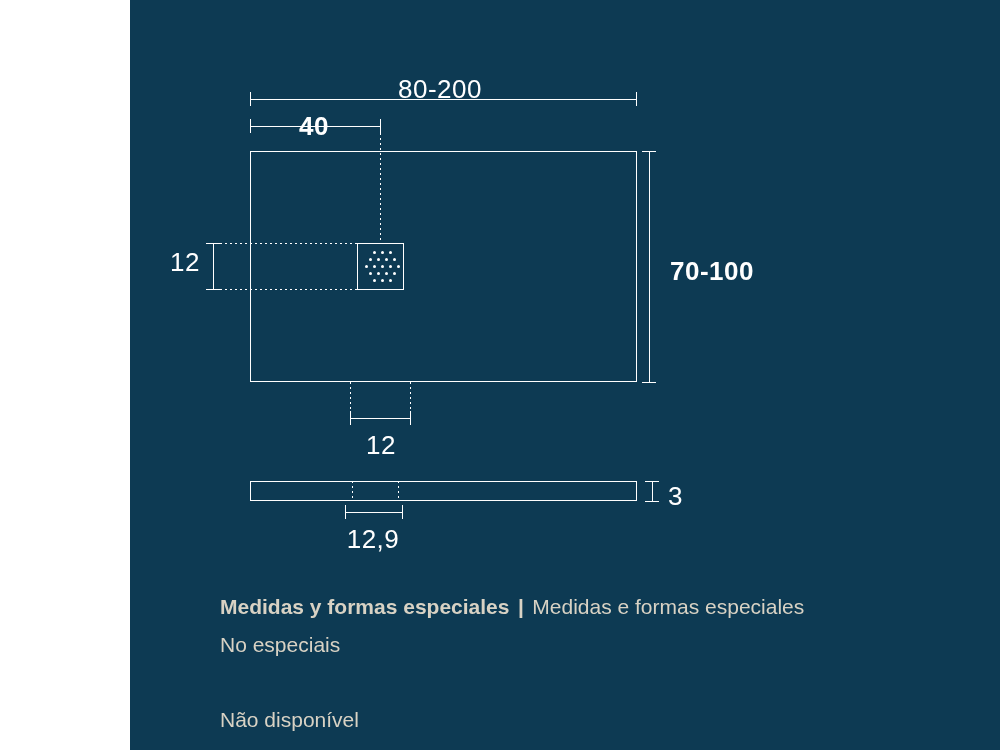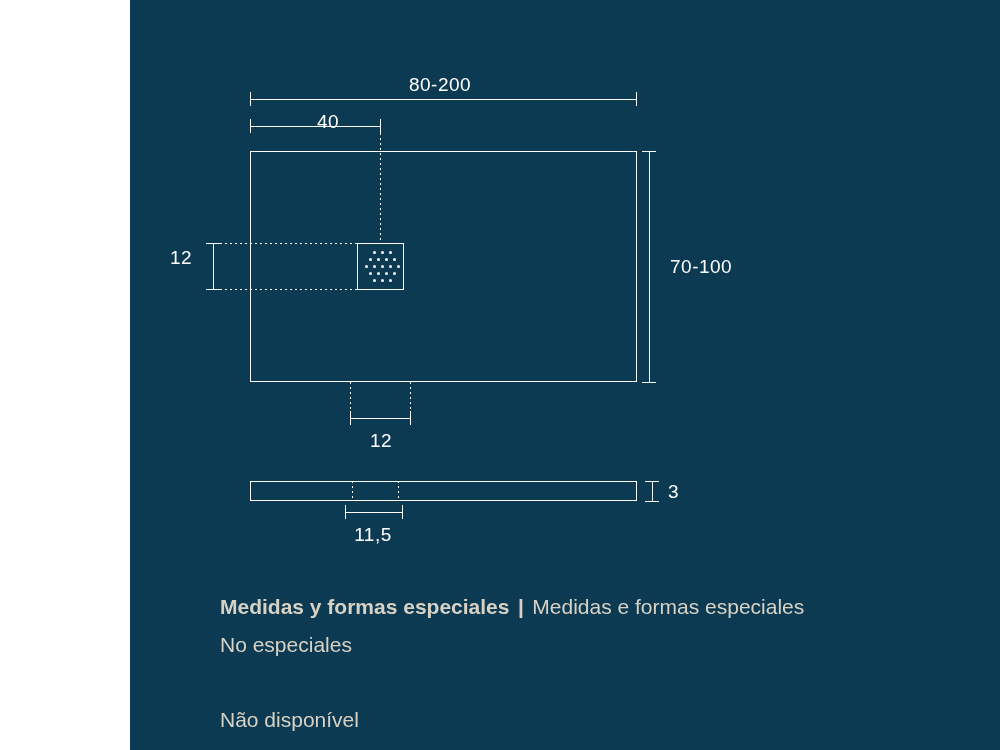--- a/index.html
+++ b/index.html
@@ -44,21 +44,21 @@
     background-image: repeating-linear-gradient(to bottom, #ffffff 0px, #ffffff 2px, rgba(0,0,0,0) 2px, rgba(0,0,0,0) 5px);
   }
   .rect {
     position: absolute;
     border: 1px solid #ffffff;
     box-sizing: border-box;
   }
   .dim-label {
     position: absolute;
     color: #ffffff;
-    font-size: 19px;
+    font-size: 26px;
     letter-spacing: 0.5px;
     white-space: nowrap;
   }
   .drain {
     position: absolute;
     border: 1px solid #ffffff;
     box-sizing: border-box;
   }
   .hole {
     position: absolute;
@@ -102,21 +102,21 @@
   <div id="panel">
 
     <div class="line v" style="left:120px; top:92px; height:14px;"></div>
     <div class="line v" style="left:506px; top:92px; height:14px;"></div>
     <div class="line h" style="left:120px; top:99px; width:387px;"></div>
     <div class="dim-label" style="left:310px; top:74px; transform:translateX(-50%);">80-200</div>
 
     <div class="line v" style="left:120px; top:119px; height:14px;"></div>
     <div class="line v" style="left:250px; top:119px; height:14px;"></div>
     <div class="line h" style="left:120px; top:126px; width:131px;"></div>
-    <div class="dim-label" style="left:198px; top:111px; transform:translateX(-50%);">40</div>
+    <div class="dim-label" style="left:184px; top:111px; transform:translateX(-50%);font-weight:bold;">40</div>
 
     <div class="rect" style="left:120px; top:151px; width:387px; height:231px;"></div>
 
     <div class="dot-v" style="left:250px; top:133px; height:110px;"></div>
 
     <div class="dot-h" style="left:90px; top:243px; width:140px;"></div>
     <div class="dot-h" style="left:90px; top:289px; width:140px;"></div>
 
     <div class="line h" style="left:76px; top:243px; width:14px;"></div>
     <div class="line h" style="left:76px; top:289px; width:14px;"></div>
@@ -142,21 +142,21 @@
       <div class="hole" style="left:255px; top:272px;"></div>
       <div class="hole" style="left:263px; top:272px;"></div>
       <div class="hole" style="left:243px; top:279px;"></div>
       <div class="hole" style="left:251px; top:279px;"></div>
       <div class="hole" style="left:259px; top:279px;"></div>
     </div>
 
     <div class="line h" style="left:512px; top:151px; width:14px;"></div>
     <div class="line h" style="left:512px; top:382px; width:14px;"></div>
     <div class="line v" style="left:519px; top:151px; height:232px;"></div>
-    <div class="dim-label" style="left:540px; top:256px;">70-100</div>
+    <div class="dim-label" style="left:540px; top:256px;font-weight:bold;">70-100</div>
 
     <div class="dot-v" style="left:220px; top:382px; height:36px;"></div>
     <div class="dot-v" style="left:280px; top:382px; height:36px;"></div>
     <div class="line v" style="left:220px; top:411px; height:14px;"></div>
     <div class="line v" style="left:280px; top:411px; height:14px;"></div>
     <div class="line h" style="left:220px; top:418px; width:61px;"></div>
     <div class="dim-label" style="left:251px; top:430px; transform:translateX(-50%);">12</div>
 
     <div class="rect" style="left:120px; top:481px; width:387px; height:20px;"></div>
 
@@ -164,24 +164,24 @@
     <div class="dot-v" style="left:268px; top:481px; height:20px;"></div>
 
     <div class="line h" style="left:515px; top:481px; width:14px;"></div>
     <div class="line h" style="left:515px; top:501px; width:14px;"></div>
     <div class="line v" style="left:522px; top:481px; height:21px;"></div>
     <div class="dim-label" style="left:538px; top:481px;">3</div>
 
     <div class="line v" style="left:215px; top:505px; height:14px;"></div>
     <div class="line v" style="left:272px; top:505px; height:14px;"></div>
     <div class="line h" style="left:215px; top:512px; width:58px;"></div>
-    <div class="dim-label" style="left:243px; top:524px; transform:translateX(-50%);">11,5</div>
+    <div class="dim-label" style="left:243px; top:524px; transform:translateX(-50%);">12,9</div>
 
     <div class="caption-row" style="left:90px; top:595px;">
       <span class="cap-bold">Medidas y formas especiales</span>
       <span class="cap-sep" style="margin:0 4px;">|</span>
       <span class="cap-reg">Medidas e formas especiales</span>
     </div>
-    <div class="cap-line" style="left:90px; top:633px;">No especiales</div>
+    <div class="cap-line" style="left:90px; top:633px;">No especiais</div>
     <div class="cap-line" style="left:90px; top:708px;">Não disponível</div>
 
   </div>
 </div>
 
 </body></html>

